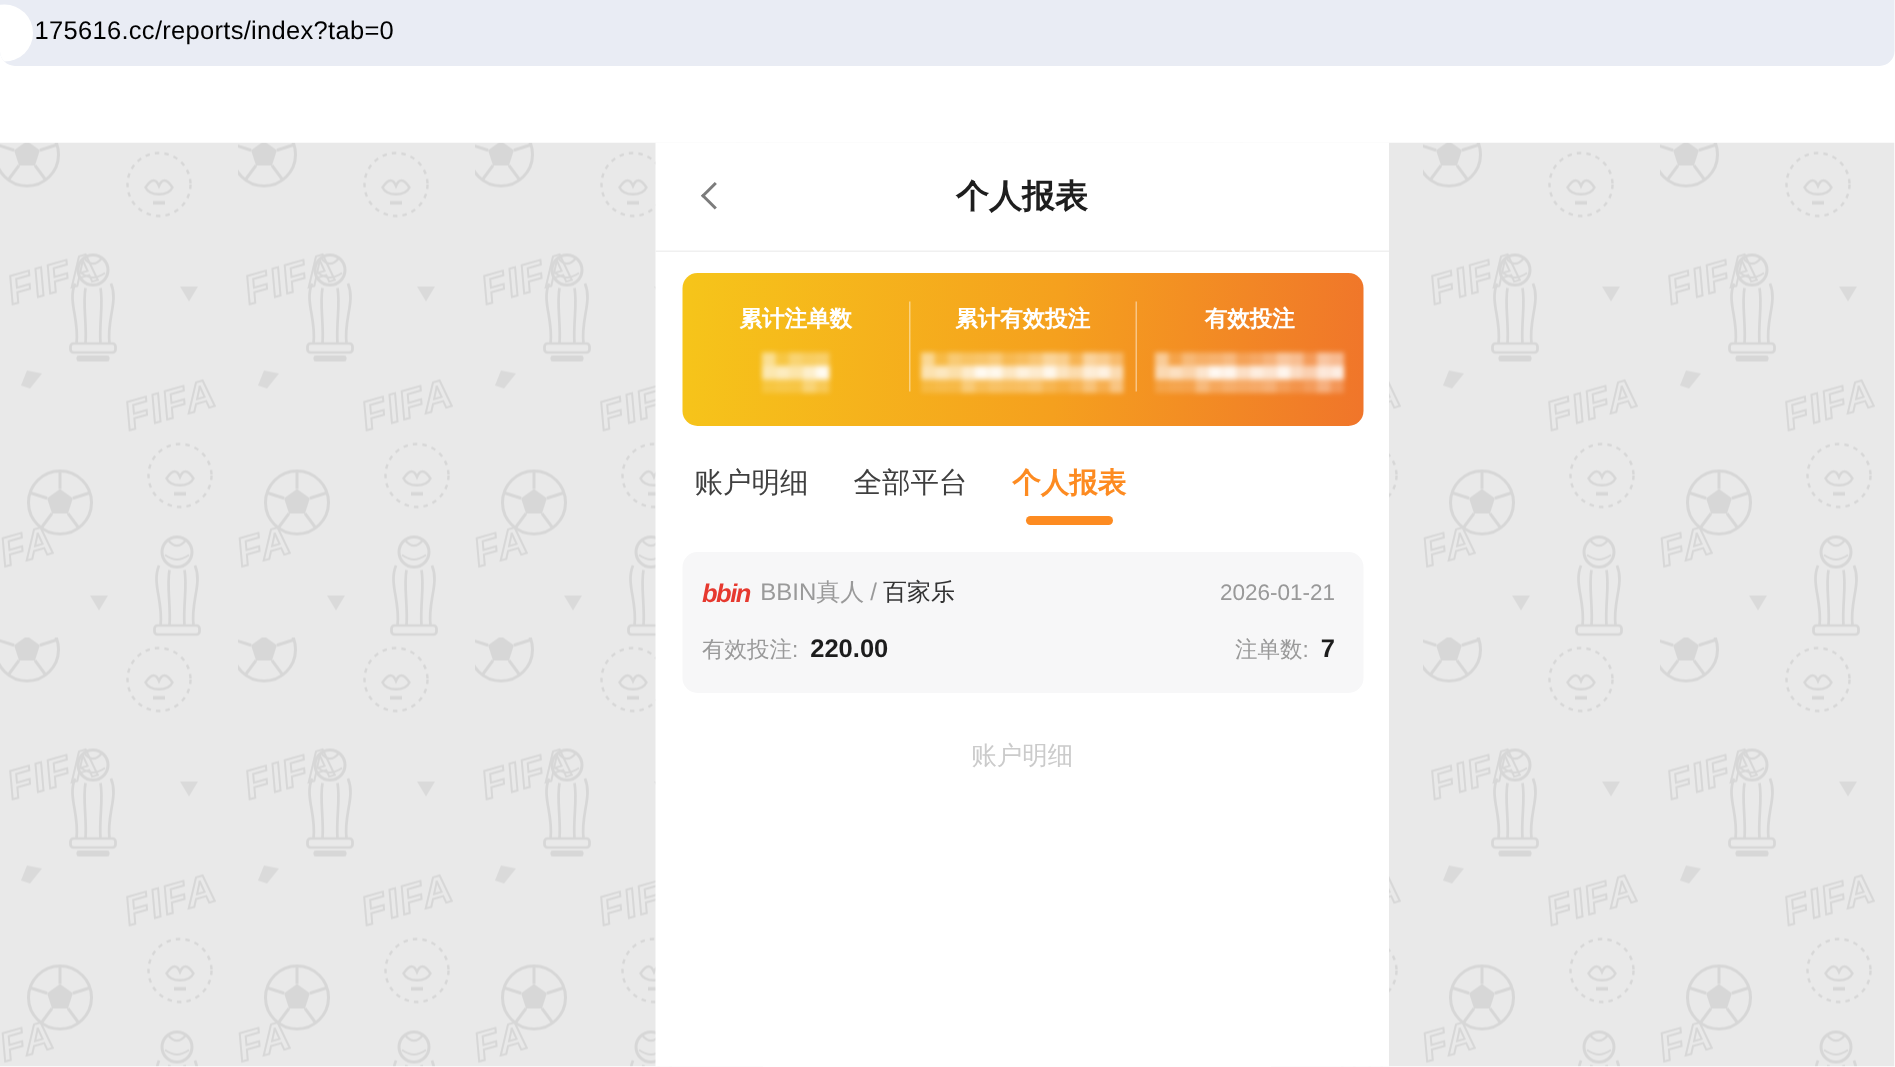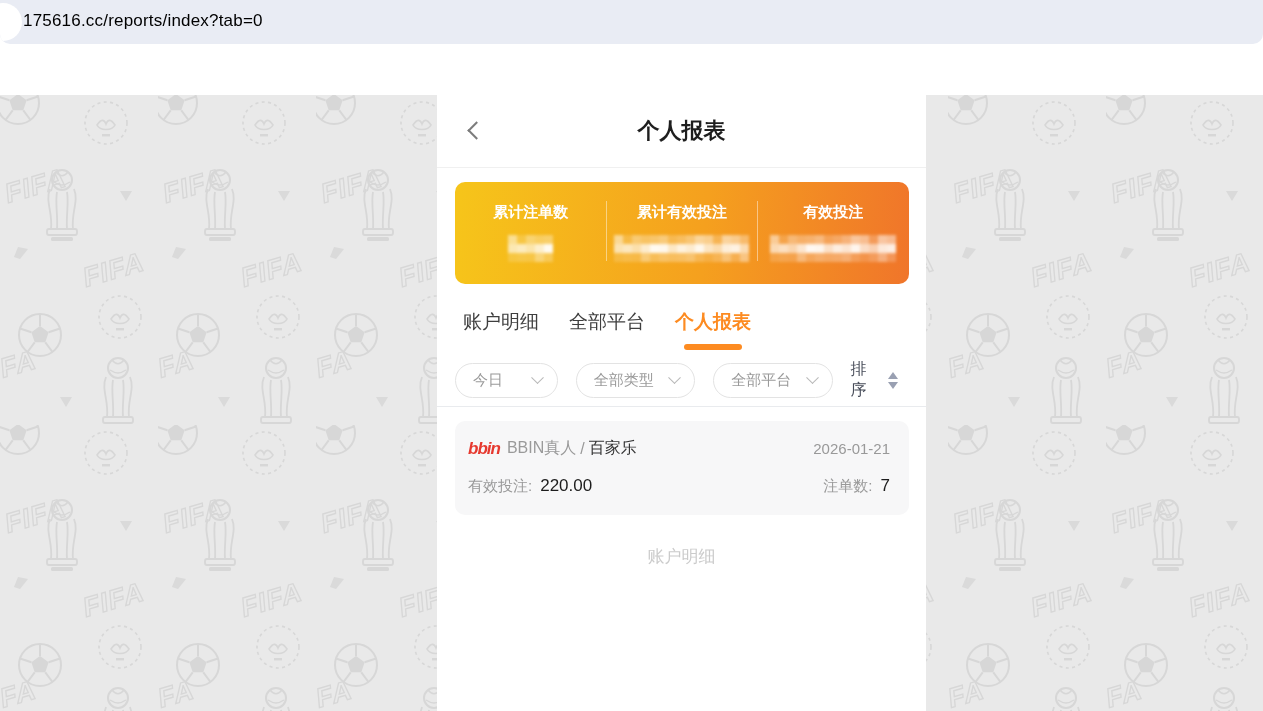--- a/index.html
+++ b/index.html
@@ -72,21 +72,21 @@
   .rec-head { display:flex; align-items:center; }
   .bbin-logo { font-size:17px; font-weight:700; font-style:italic; color:#e6392f;
     letter-spacing:-1px; margin-right:7px; }
   .rec-provider { font-size:16px; color:#9a9a9a; }
   .rec-sep { font-size:16px; color:#9a9a9a; margin:0 4px; }
   .rec-game { font-size:16px; color:#333333; }
   .rec-date { margin-left:auto; font-size:15px; color:#999999; }
   .rec-row { display:flex; align-items:baseline; margin-top:17px; }
   .lab { font-size:15px; color:#999999; margin-right:8px; }
   .val-green { font-size:17px; font-weight:600; color:#43b05c; }
-  .val-dark { font-size:17px; font-weight:400; color:#1d1d1d; }
+  .val-dark { font-size:17px; font-weight:700; color:#1d1d1d; }
   .right-pair { margin-left:auto; display:flex; align-items:baseline; }
 
   .no-more { text-align:center; margin-top:30px; font-size:17px; color:#cbcbcb; }
 </style>
 </head>
 <body>
 
 <div class="addr-bar">
   <div class="addr-circle"></div>
   <div class="addr-url">175616.cc/reports/index?tab=0</div>
@@ -283,41 +283,20 @@
         </div>
     </div>
   </div>
 
   <div class="tabs">
     <div class="tab">账户明细</div>
     <div class="tab">全部平台</div>
     <div class="tab active">个人报表</div>
   </div>
 
-  <div class="filters">
-    <div class="pill w1">
-      <span>今日</span>
-      <span class="chev-down"></span>
-    </div>
-    <div class="pill w2">
-      <span>全部类型</span>
-      <span class="chev-down"></span>
-    </div>
-    <div class="pill w3">
-      <span>全部平台</span>
-      <span class="chev-down"></span>
-    </div>
-    <div class="sort-ctl">
-      <span class="sort-label">排序</span>
-      <span class="sort-arrows">
-        <span class="tri-up"></span>
-          <span class="tri-down"></span>
-      </span>
-    </div>
-  </div>
 
   <div class="rec-card">
     <div class="rec-head">
       <span class="bbin-logo">bbin</span>
       <span class="rec-provider">BBIN真人</span>
       <span class="rec-sep">/</span>
       <span class="rec-game">百家乐</span>
       <span class="rec-date">2026-01-21</span>
     </div>
     <div class="rec-row">

